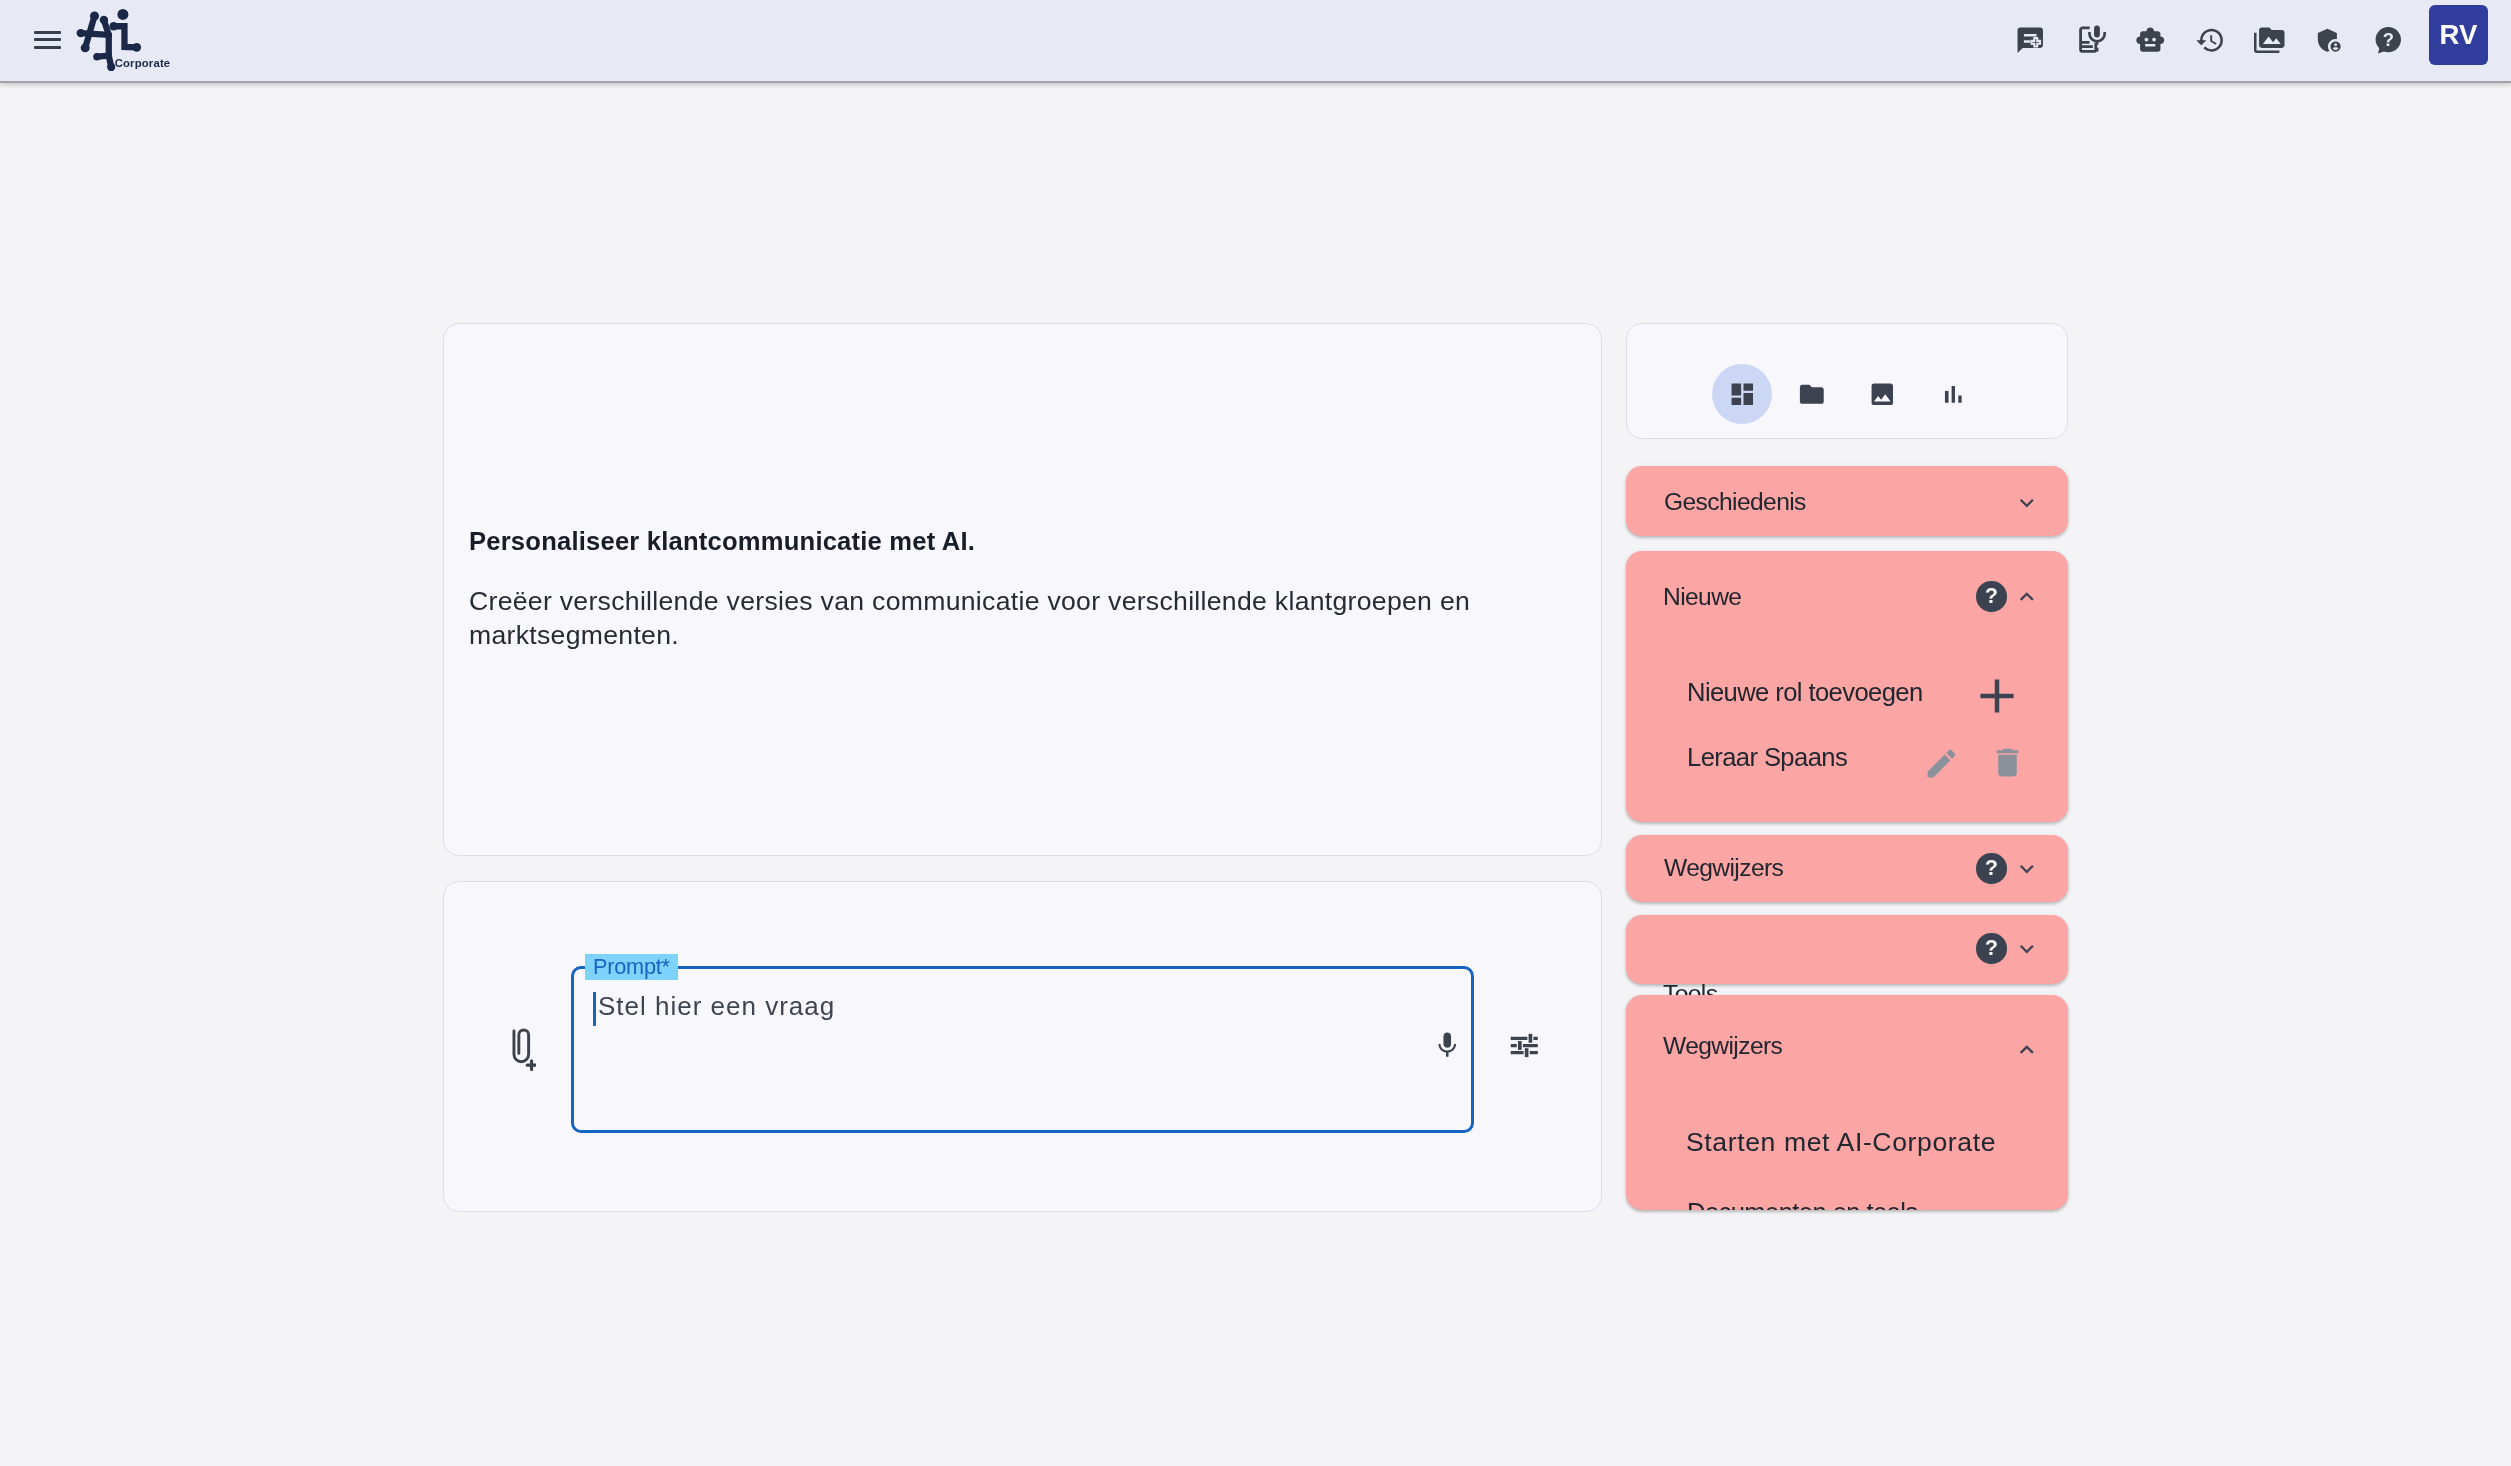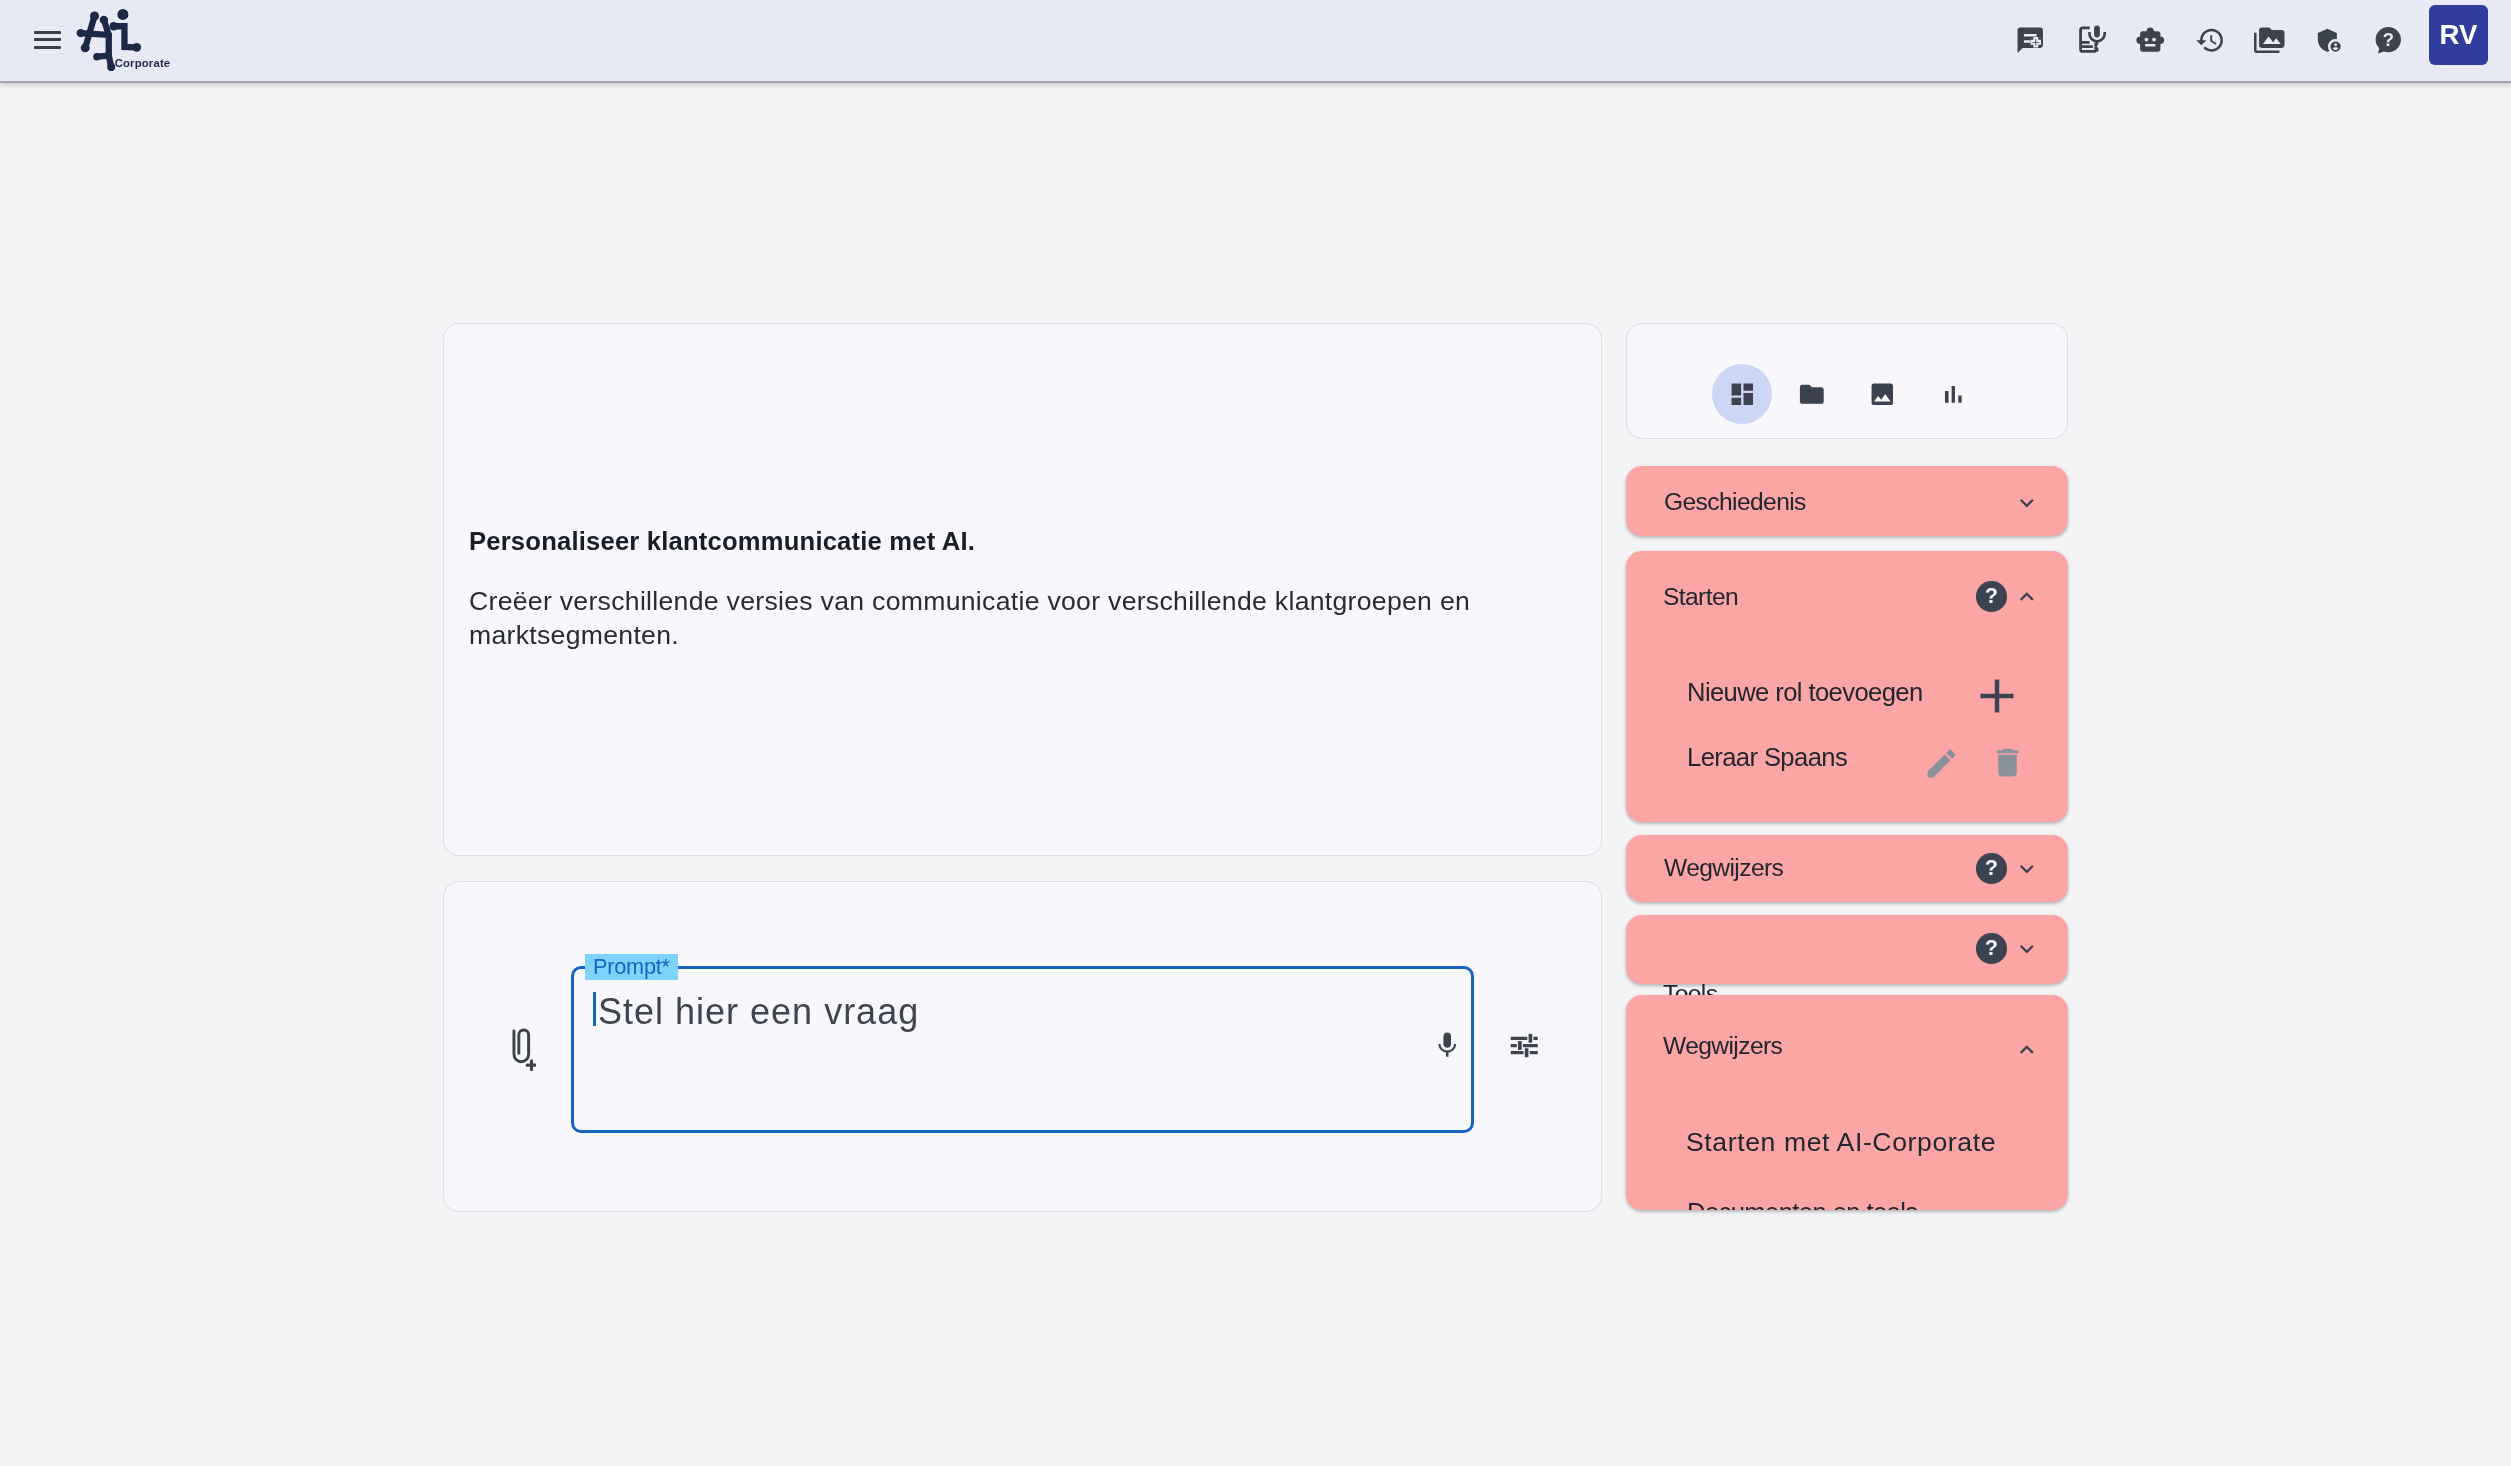--- a/index.html
+++ b/index.html
@@ -90,21 +90,21 @@
   <div class="abs" id="avatar" style="left:2429px;top:4.9px;width:59px;height:60px;border-radius:6px;background:#303d9d;color:#fff;font-weight:bold;font-size:27.6px;display:flex;align-items:center;justify-content:center;">RV</div>
 
   <div class="card" style="left:443px;top:323px;width:1159px;height:533px;"></div>
   <div class="abs" style="left:469px;top:527px;width:1103px;font-size:25.6px;font-weight:bold;color:#191d28;letter-spacing:0.2px;">Personaliseer klantcommunicatie met AI.</div>
   <div class="abs" style="left:469px;top:584px;width:1113px;font-size:26.6px;color:#272b33;line-height:34px;letter-spacing:0.3px;">Creëer verschillende versies van communicatie voor verschillende klantgroepen en<br>marktsegmenten.</div>
 
   <div class="card" style="left:443px;top:881px;width:1159px;height:331px;"></div>
   <div id="textarea" class="abs" style="left:571px;top:966px;width:903px;height:167px;border:3px solid #1565c0;border-radius:9.9px;"></div>
   <div class="abs" style="left:585px;top:954px;background:#7dd3fc;padding:0 7.9px;font-size:21.7px;color:#1565c0;letter-spacing:-0.2px;">Prompt*</div>
   <div class="abs" style="left:593px;top:992px;width:3px;height:34px;background:#1565c0;"></div>
-  <div class="abs" style="left:598px;top:991px;font-size:36px;color:#3e4450;letter-spacing:1px;">Stel hier een vraag</div>
+  <div class="abs" style="left:598px;top:991px;font-size:26px;color:#3e4450;letter-spacing:1px;">Stel hier een vraag</div>
   <div id="promptIcons">
 
     <svg style="left:506px;top:1026px" width="29.6" height="45" viewBox="0 0 30 46" fill="none" stroke="#3d434d" stroke-width="3" stroke-linecap="round">
       <path d="M8 5v24a7.5 7.5 0 0 0 15 0V9a5 5 0 0 0-10 0v19"></path>
       <path d="M21.5 40h9M26 35.5v9" stroke-width="3.2"></path>
     </svg>
 
     <svg style="left:1432px;top:1030px" width="30.5" height="30.5" viewBox="0 0 24 24" fill="#3d434d">
       <path d="M12 14c1.66 0 2.99-1.34 2.99-3L15 5c0-1.66-1.34-3-3-3S9 3.34 9 5v6c0 1.66 1.34 3 3 3zm5.3-3c0 3-2.54 5.1-5.3 5.1S6.7 14 6.7 11H5c0 3.41 2.72 6.23 6 6.72V21h2v-3.28c3.28-.48 6-3.3 6-6.72h-1.7z"></path>
     </svg>
@@ -131,21 +131,21 @@
     </svg>
     <svg style="left:1939px;top:380px" width="28.6" height="28.6" viewBox="0 0 24 24" fill="#3c4250">
       <path d="M5 9.2h3V19H5V9.2zM10.6 5h2.8v14h-2.8V5zm5.6 8H19v6h-2.8v-6z"></path>
     </svg>
   </div>
 
   <div class="paper" style="left:1626px;top:466px;width:442px;height:70px;"></div>
   <div class="acc-label" style="left:1664px;top:488px;">Geschiedenis</div>
 
   <div class="paper" style="left:1626px;top:551px;width:442px;height:271px;"></div>
-  <div class="acc-label" style="left:1663px;top:583px;">Starten</div>
+  <div class="acc-label" style="left:1663px;top:583px;">Nieuwe</div>
   <div class="qcirc" style="left:1976px;top:581px;">?</div>
   <div class="item-txt" style="left:1687px;top:678px;">Nieuwe rol toevoegen</div>
   <div class="item-txt" style="left:1687px;top:743px;">Leraar Spaans</div>
 
   <div class="paper" style="left:1626px;top:835px;width:442px;height:67px;"></div>
   <div class="acc-label" style="left:1664px;top:854px;">Wegwijzers</div>
   <div class="qcirc" style="left:1976px;top:853px;">?</div>
 
   <div class="paper" style="left:1626px;top:915px;width:442px;height:69px;"></div>
   <div class="acc-label" style="left:1663px;top:980px;">Tools</div>

